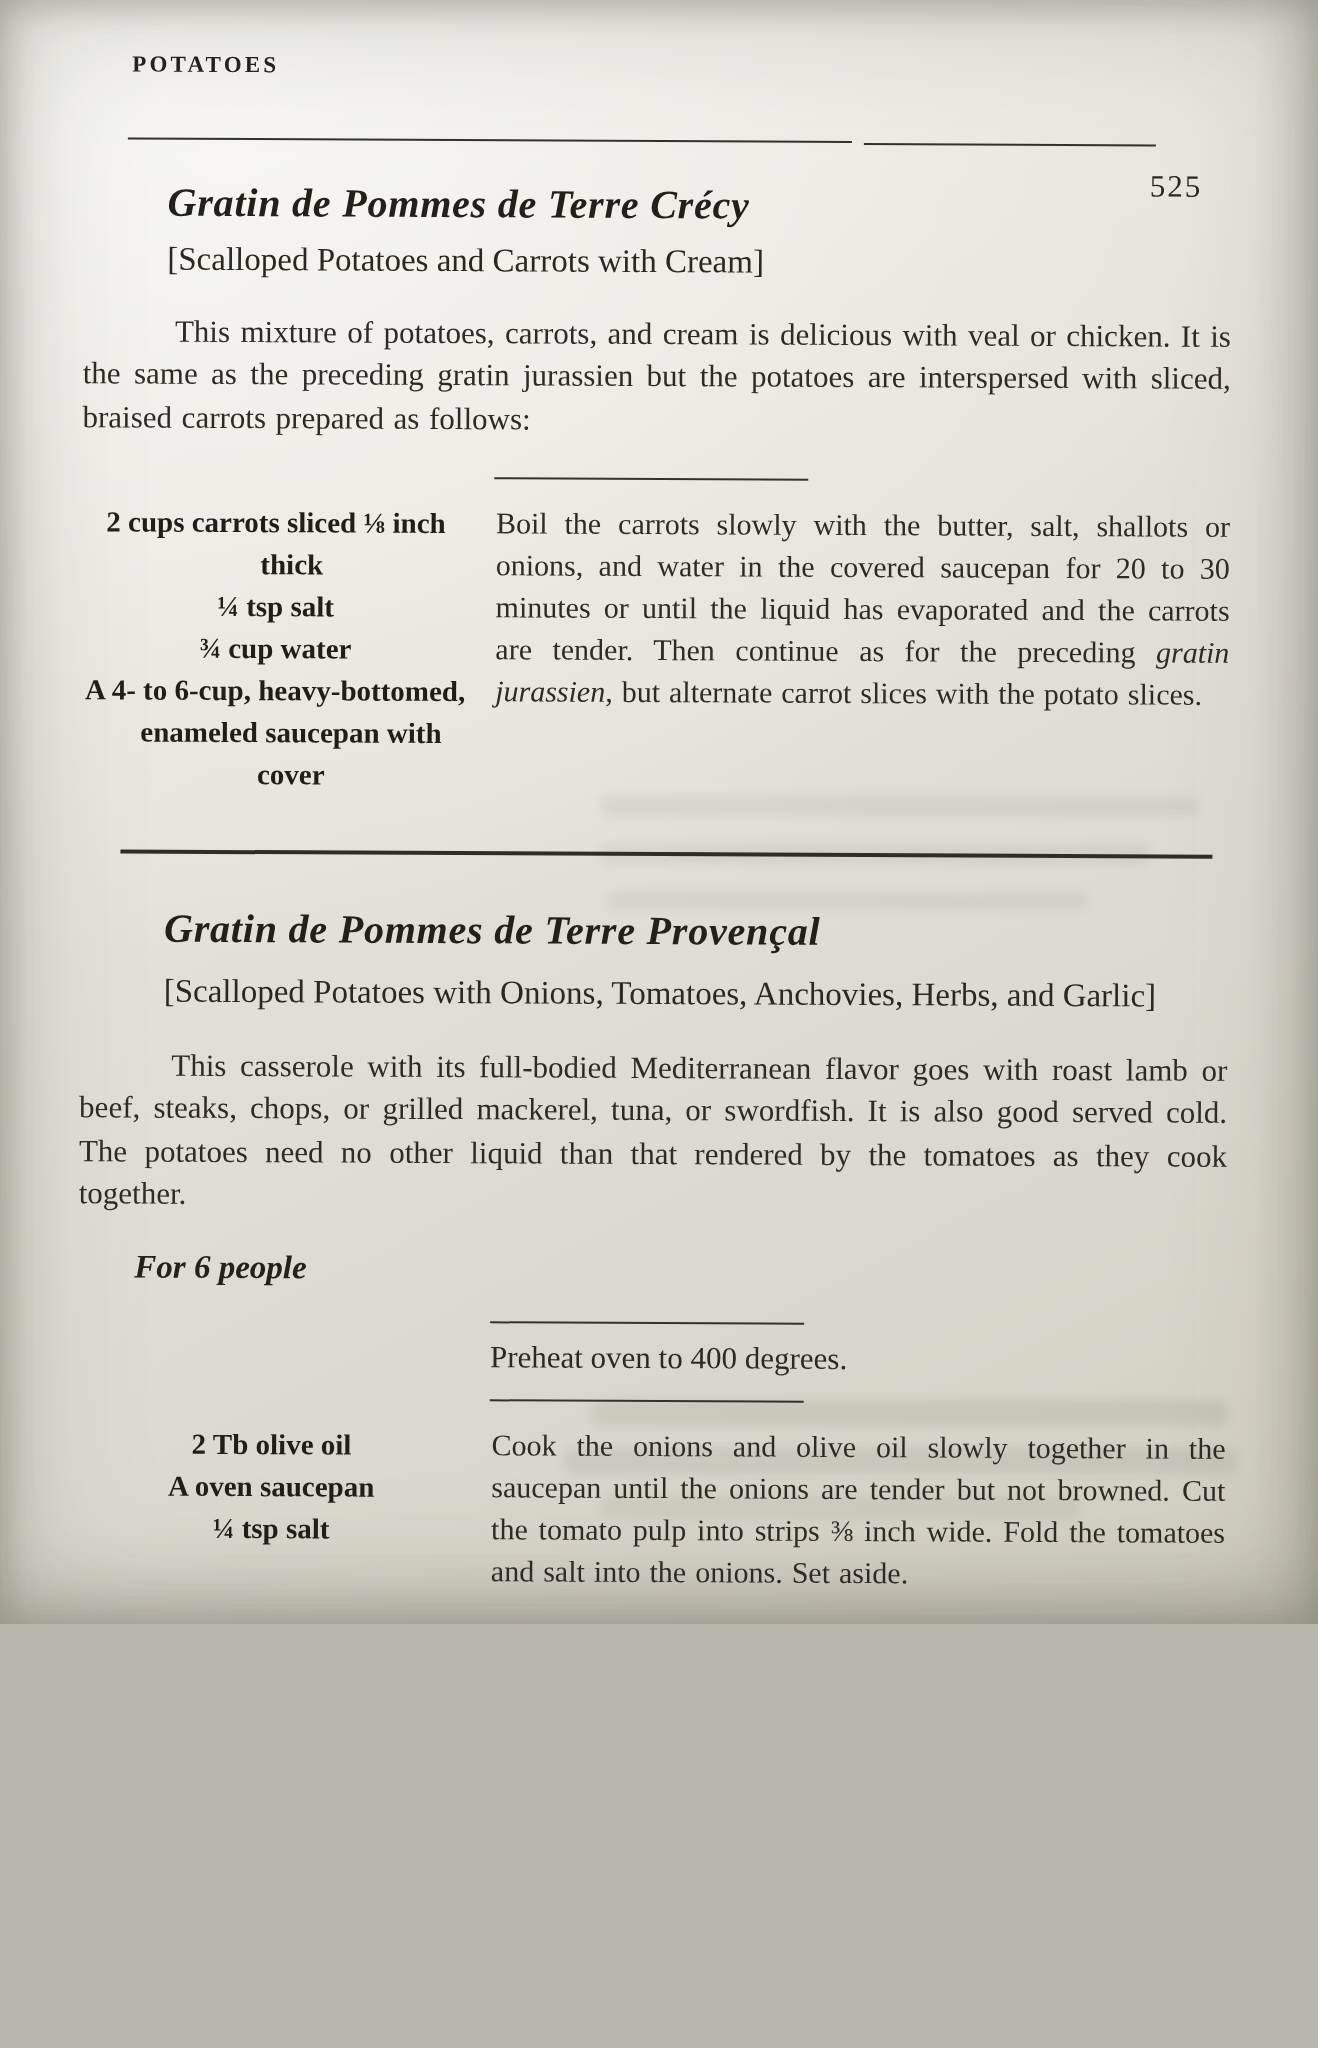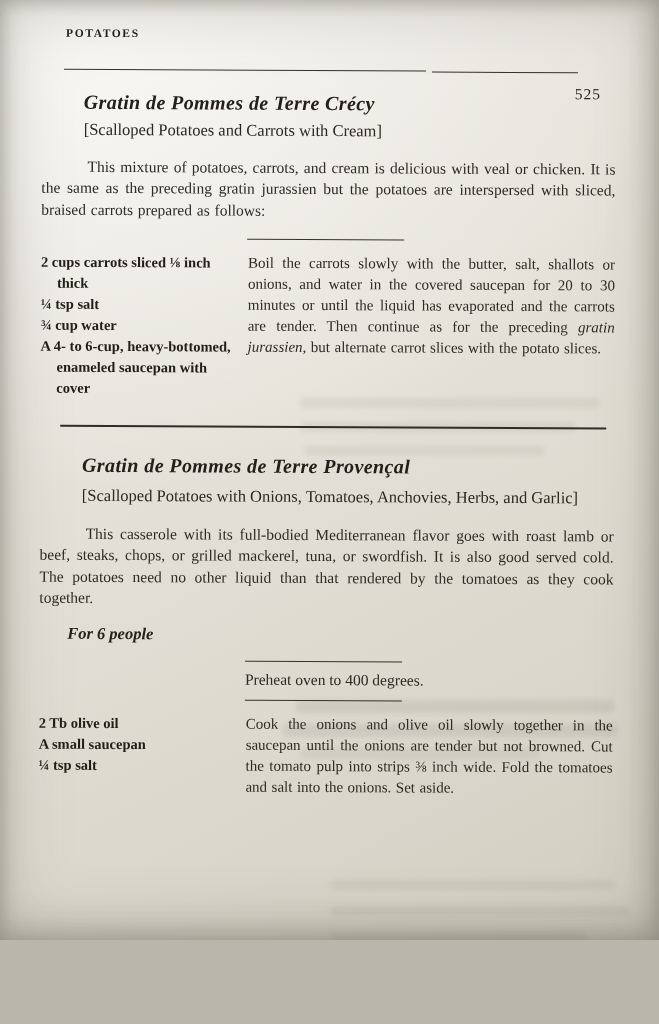--- a/index.html
+++ b/index.html
@@ -1,18 +1,18 @@
 <!DOCTYPE html>
 <html lang="en"><head>
 <meta charset="utf-8">
 <style>
   html,body{margin:0;padding:0;background:#b9b7ac;}
   .page{
     position:relative;
-    width:659px;height:940px;
+    width:659px;height:812px;
     margin:0 auto;
     overflow:hidden;
     background:
       radial-gradient(ellipse 900px 700px at 18% 8%, rgba(255,255,252,0.55), rgba(255,255,252,0) 60%),
       linear-gradient(153deg,#f0efe8 0%, #e9e7df 22%, #e3e1d7 45%, #dcdacf 68%, #d5d3c6 88%, #cfcdc0 100%);
     box-shadow:
       inset 0 0 70px rgba(96,94,82,0.28),
       inset -10px 0 22px rgba(96,94,82,0.16),
       inset 6px 0 14px rgba(96,94,82,0.10),
       inset 0 -14px 30px rgba(96,94,82,0.22),
@@ -53,21 +53,21 @@
   .intro .term{}
 
   .col-rule{width:157px;border-top:1.6px solid #34322b;}
   .col-rule-first{margin:18px 0 0 206px;}
 
   .cols{display:flex;margin-top:13px;}
   .ing-list{width:194px;flex:none;}
   .ing-item{
     font-size:14.5px;font-weight:700;line-height:21px;
     color:#211e17;
-    padding-left:16px;text-indent:-16px;
+    padding-left:16px;text-indent:-16px;text-align:center;
   }
   .col-gap{width:13px;flex:none;}
   .inst{
     margin:0;width:367px;flex:none;
     font-size:15px;line-height:21px;
     text-align:justify;word-spacing:0.05em;color:#2e2b24;
   }
   .inst .term{font-style:italic;}
 
   .section-rule{margin:26px 0 0 20px;width:546px;border-top:2px solid #2f2d26;}
@@ -155,21 +155,21 @@
 
         <div class="preheat-block">
           <div class="col-rule"></div>
           <div class="preheat-note">Preheat oven to 400 degrees.</div>
           <div class="col-rule"></div>
         </div>
 
         <div class="cols">
           <div class="ing-list">
               <div class="ing-item">2 Tb olive oil</div>
-              <div class="ing-item">A small saucepan</div>
+              <div class="ing-item">A oven saucepan</div>
               <div class="ing-item">¼ tsp salt</div>
             </div>
           <div class="col-gap"></div>
           <p class="inst">Cook the onions and olive oil slowly together in the saucepan until the onions are tender but not browned. Cut the tomato pulp into strips ⅜ inch wide. Fold the tomatoes and salt into the onions. Set aside.</p>
         </div>
       </section>
 
     </div>
   </div>
 </div>

